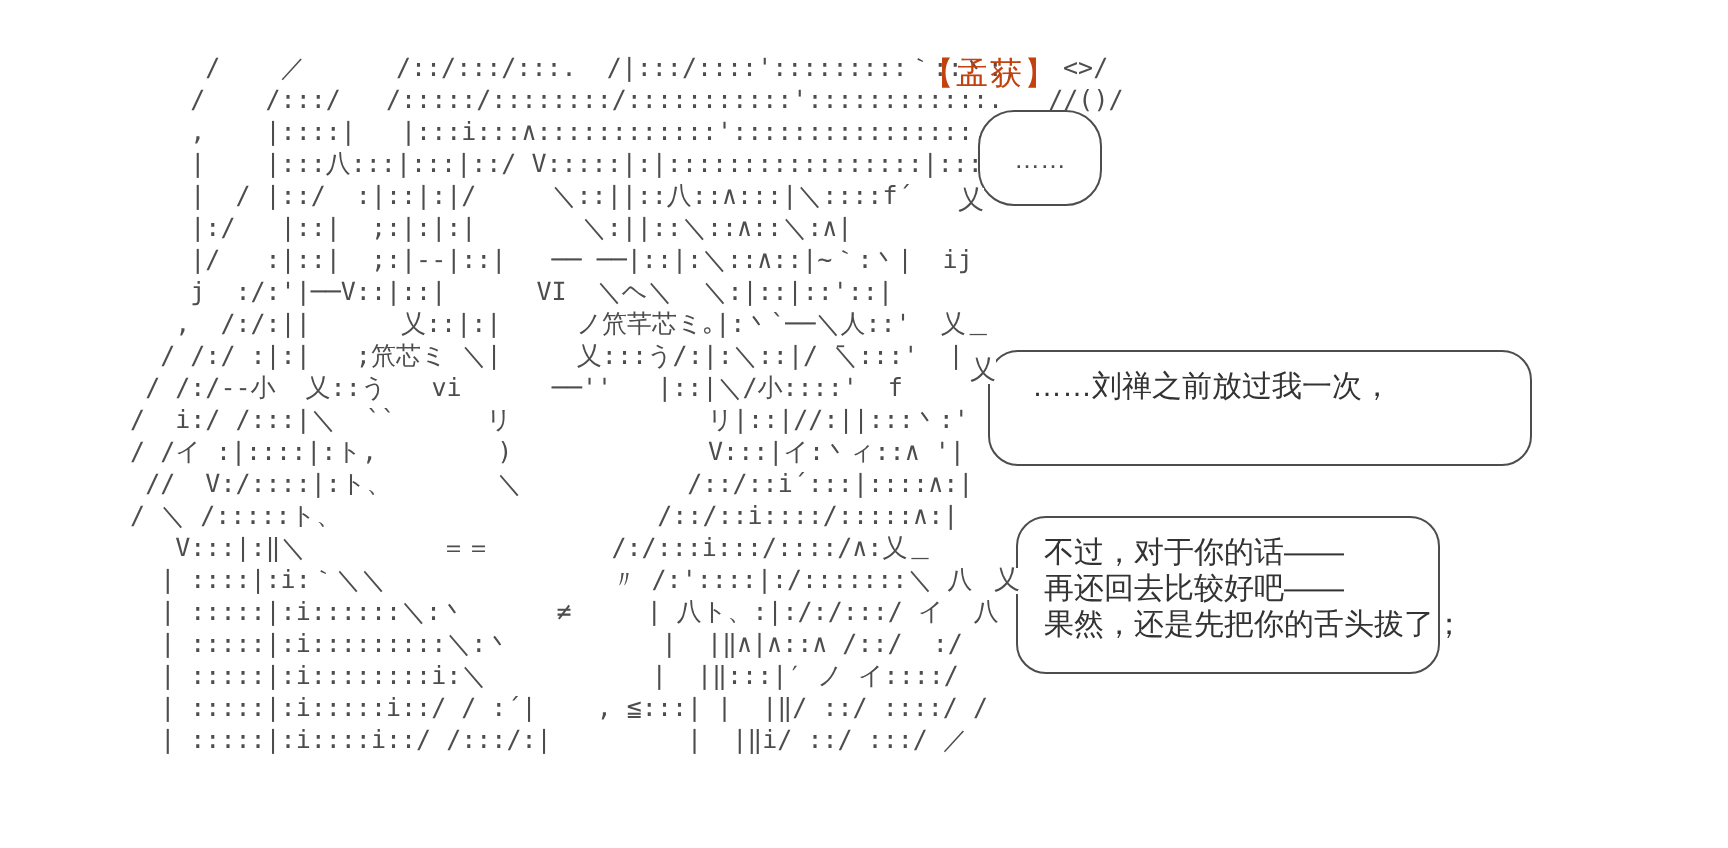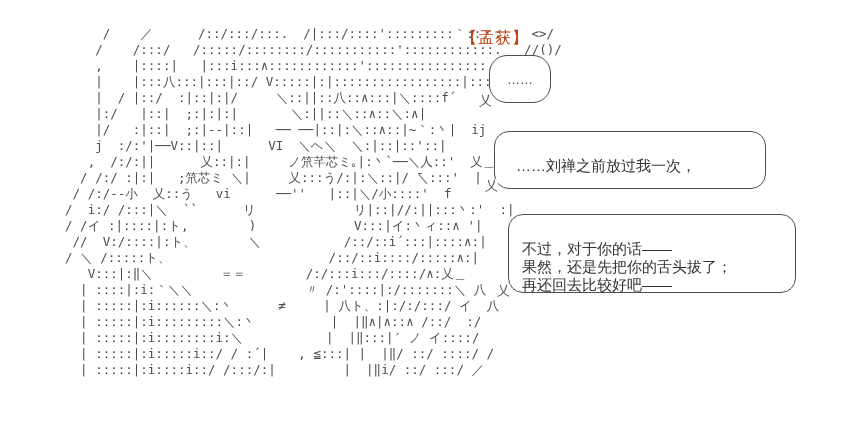--- a/index.html
+++ b/index.html
@@ -49,24 +49,25 @@
     background: #ffffff;
   }
   .bubble {
     position: absolute;
     border: 1.5px solid #4d4d4d;
     border-radius: 15px;
     background: #ffffff;
     color: #333333;
     font-size: 15px;
     line-height: 18px;
-    padding: 25px 13px 8px 13px;
+    padding: 9px 13px 8px 13px;
+    margin-top: 44px;
   }
   .bubble-1 { left: 494px; top: 131px; width: 272px; height: 58px; }
-  .bubble-2 { left: 508px; top: 214px; width: 288px; height: 79px; }
+  .bubble-2 { left: 508px; top: 214px; width: 212px; height: 79px; }
   .bubble .line { white-space: nowrap; }
   .bubble-1 .line:first-child { text-indent: 8px; }
   .tail {
     position: absolute;
     color: #4d4d4d;
     font-size: 13px;
     line-height: 13px;
     font-family: "DejaVu Sans Mono", monospace;
     background: #ffffff;
   }
@@ -109,18 +110,18 @@
   </div>
   <span class="tail tail-thought">乂</span>
 
   <div class="bubble bubble-1">
     <div class="line">……刘禅之前放过我一次，</div>
   </div>
   <span class="tail tail-1">乂</span>
 
   <div class="bubble bubble-2">
     <div class="line">不过，对于你的话——</div>
+    <div class="line">再还回去比较好吧——</div>
     <div class="line">果然，还是先把你的舌头拔了；</div>
-    <div class="line">再还回去比较好吧——</div>
   </div>
   <span class="tail tail-2">乂</span>
 
 </div>
 
 </body></html>

